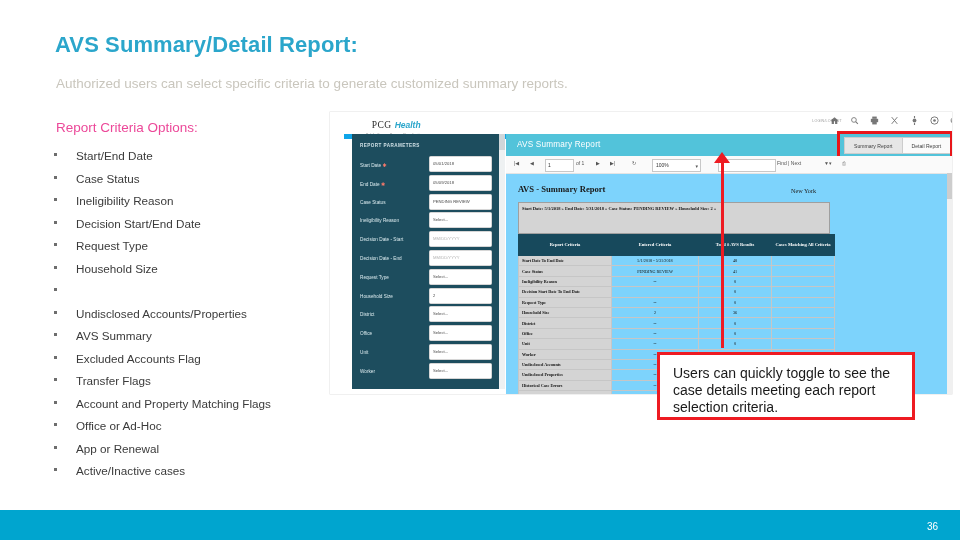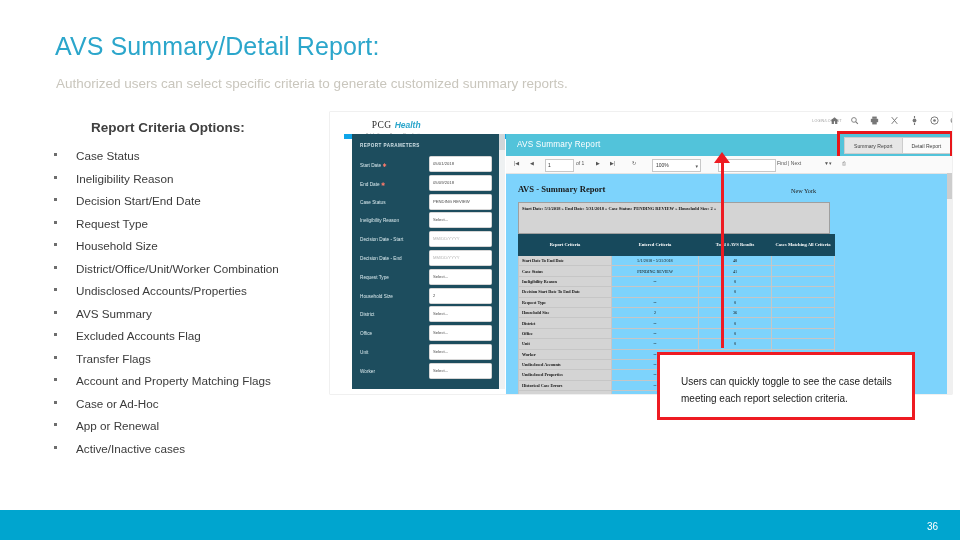--- a/index.html
+++ b/index.html
@@ -6,30 +6,30 @@
   body{
     width:960px;height:540px;overflow:hidden;background:#ffffff;
     font-family:"Liberation Sans",sans-serif;
     -webkit-font-smoothing:antialiased;
   }
   .slide{position:relative;width:960px;height:540px;background:#fff;}
 
   
   .title{
     position:absolute;left:55px;top:32px;
-    font-size:25px;color:#2BA6CB;font-weight:400;letter-spacing:0.1px;
+    font-size:22px;color:#2BA6CB;font-weight:700;letter-spacing:0.1px;
     white-space:nowrap;
   }
   .subtitle{
     position:absolute;left:56px;top:76px;
     font-size:13.5px;color:#c9c6bd;font-weight:400;white-space:nowrap;
   }
   .section-head{
     position:absolute;left:56px;top:120px;
-    font-size:13.5px;color:#404040;font-weight:bold;white-space:nowrap;margin-left:35px;
+    font-size:13.5px;color:#ec4899;font-weight:normal;white-space:nowrap;
   }
 
   
   .bullets{position:absolute;left:52px;top:145px;width:300px;}
   .bullet{position:relative;height:22.5px;padding-left:24px;}
   .bullet .dot{
     position:absolute;left:2px;top:8px;width:3px;height:3px;background:#6d6d6d;
   }
   .bullet .txt{
     font-size:11.7px;color:#3b3b3b;line-height:22.5px;white-space:nowrap;
@@ -123,49 +123,50 @@
   .arrow{position:absolute;left:721px;top:158px;width:3px;height:190px;background:#ee1b22;z-index:9;}
   .arrow-head{
     position:absolute;left:714px;top:152px;width:0;height:0;z-index:9;
     border-left:8px solid transparent;border-right:8px solid transparent;border-bottom:11px solid #ee1b22;
   }
   .callout{
     position:absolute;left:657px;top:352px;width:252px;height:62px;
     background:#ffffff;border:3px solid #ee1b22;z-index:10;
   }
   .callout p{
-    margin:12px;padding:6px 8px 0 9px;font-size:10px;line-height:17px;color:#1a1a1a;
+    margin:4px;padding:6px 8px 0 9px;font-size:14px;line-height:17px;color:#1a1a1a;
   }
 
   
   .footer{position:absolute;left:0;bottom:0;width:960px;height:30px;background:#00A5CF;}
   .pageno{position:absolute;right:22px;bottom:8px;font-size:10px;color:#ffffff;}
 </style>
 </head>
 <body>
 
 <div class="slide">
 
   <div class="title">AVS Summary/Detail Report:</div>
   <div class="subtitle">Authorized users can select specific criteria to generate customized summary reports.</div>
   <div class="section-head">Report Criteria Options:</div>
 
   <div class="bullets" id="bullets">
+      <div class="bullet"><span class="dot"></span><span class="txt">Start/End Date</span></div>
       <div class="bullet"><span class="dot"></span><span class="txt">Case Status</span></div>
       <div class="bullet"><span class="dot"></span><span class="txt">Ineligibility Reason</span></div>
       <div class="bullet"><span class="dot"></span><span class="txt">Decision Start/End Date</span></div>
       <div class="bullet"><span class="dot"></span><span class="txt">Request Type</span></div>
       <div class="bullet"><span class="dot"></span><span class="txt">Household Size</span></div>
-      <div class="bullet"><span class="dot"></span><span class="txt">District/Office/Unit/Worker Combination</span></div>
+      <div class="bullet"><span class="dot"></span></div>
       <div class="bullet"><span class="dot"></span><span class="txt">Undisclosed Accounts/Properties</span></div>
       <div class="bullet"><span class="dot"></span><span class="txt">AVS Summary</span></div>
       <div class="bullet"><span class="dot"></span><span class="txt">Excluded Accounts Flag</span></div>
       <div class="bullet"><span class="dot"></span><span class="txt">Transfer Flags</span></div>
       <div class="bullet"><span class="dot"></span><span class="txt">Account and Property Matching Flags</span></div>
-      <div class="bullet"><span class="dot"></span><span class="txt">Case or Ad-Hoc</span></div>
+      <div class="bullet"><span class="dot"></span><span class="txt">Office or Ad-Hoc</span></div>
       <div class="bullet"><span class="dot"></span><span class="txt">App or Renewal</span></div>
       <div class="bullet"><span class="dot"></span><span class="txt">Active/Inactive cases</span></div>
     </div>
 
   <div class="shot">
     <div class="shot-inner">
 
       <div class="app-top">
         <div class="logo">
           <span class="pcg">PCG</span><span class="hl">Health</span>

